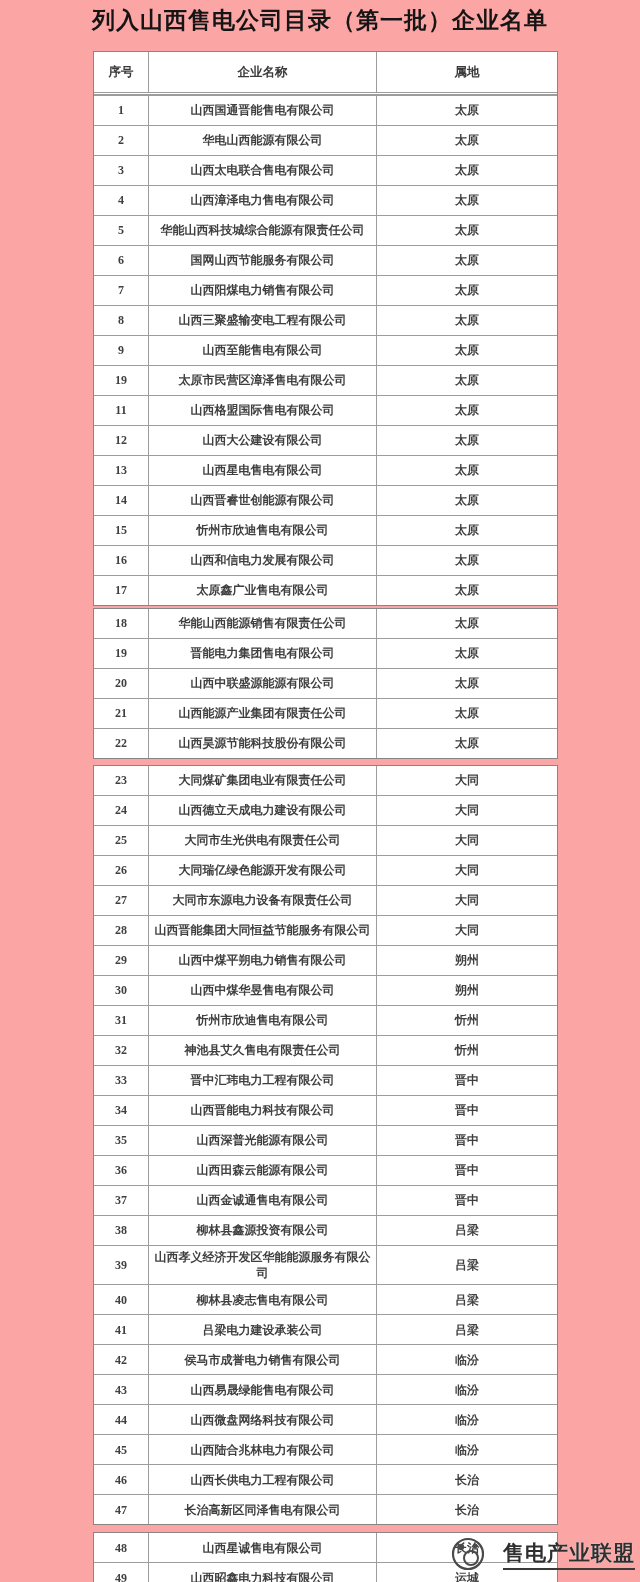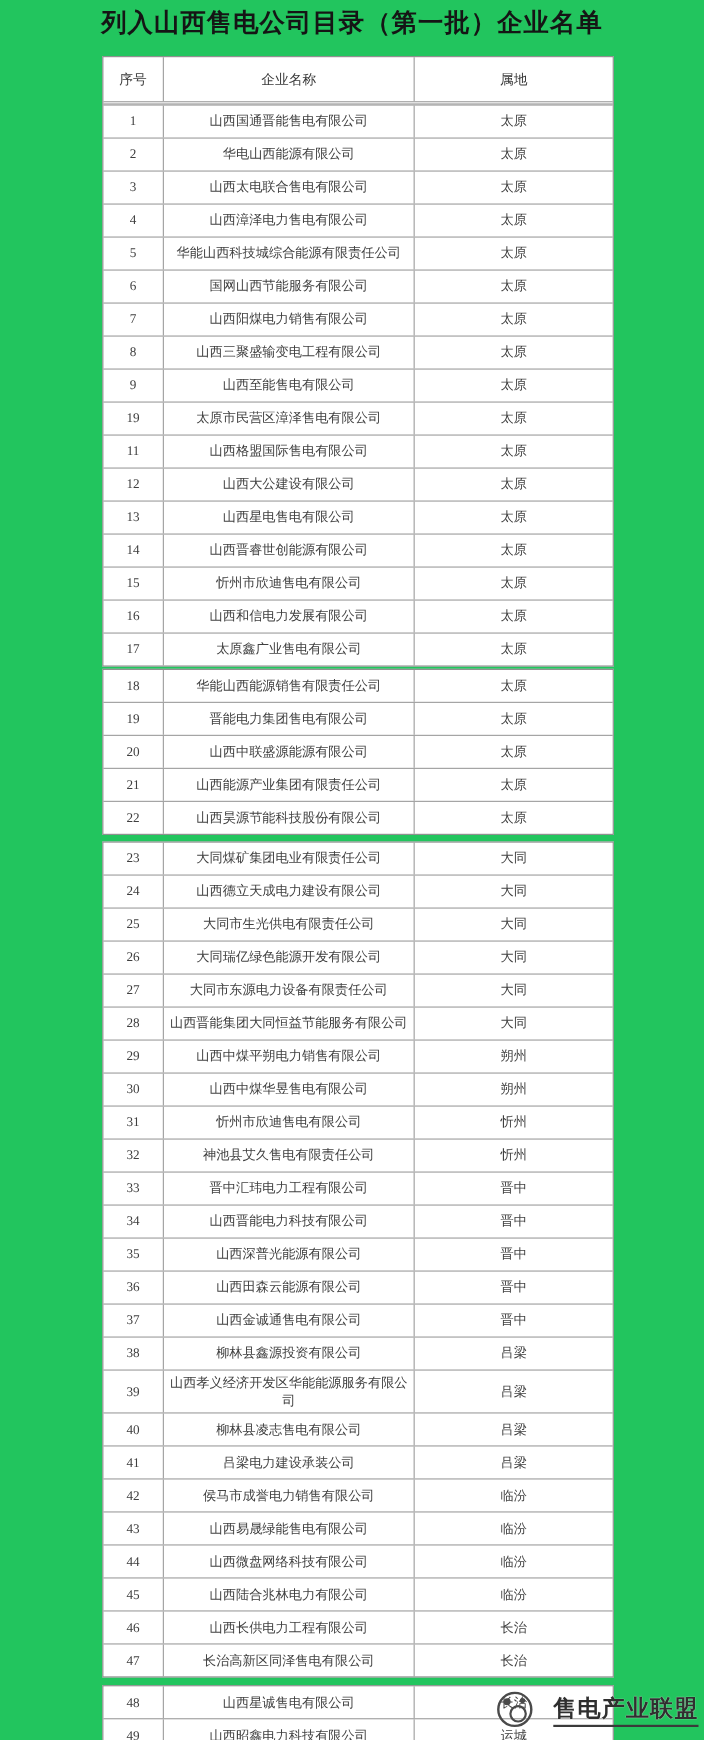--- a/index.html
+++ b/index.html
@@ -1,35 +1,36 @@
 <!DOCTYPE html>
 <html><head>
 <meta charset="utf-8">
 <style>
   html,body{margin:0;padding:0;background:#ffffff;}
   .page{
     position:relative;
     width:640px;height:1582px;
-    background:#22c55e;
+    background:#fca5a5;
     overflow:hidden;
     font-family:"Liberation Serif","DejaVu Serif",serif;
   }
   .doc-title{
     position:absolute;top:5px;left:0;width:100%;
     text-align:center;
     font-size:23px;font-weight:bold;color:#151515;
     letter-spacing:1px;
     font-family:"Liberation Serif","DejaVu Serif",serif;
   }
   .table-wrap{
     position:absolute;left:93px;top:44px;width:465px;
   }
   .segment{
     border:1px solid #868686;
     background:#ffffff;
+    font-weight:bold;
   }
   .segment.gap-s{margin-top:2px;}
   .segment.gap-m{margin-top:6px;}
   .segment.gap-l{margin-top:7px;}
   .row{display:flex;border-top:1px solid #9c9c9c;}
   .segment .row:first-child{border-top:none;}
   .header-row{border-bottom:3px double #9c9c9c;}
   .cell{
     box-sizing:border-box;
     display:flex;align-items:center;justify-content:center;

